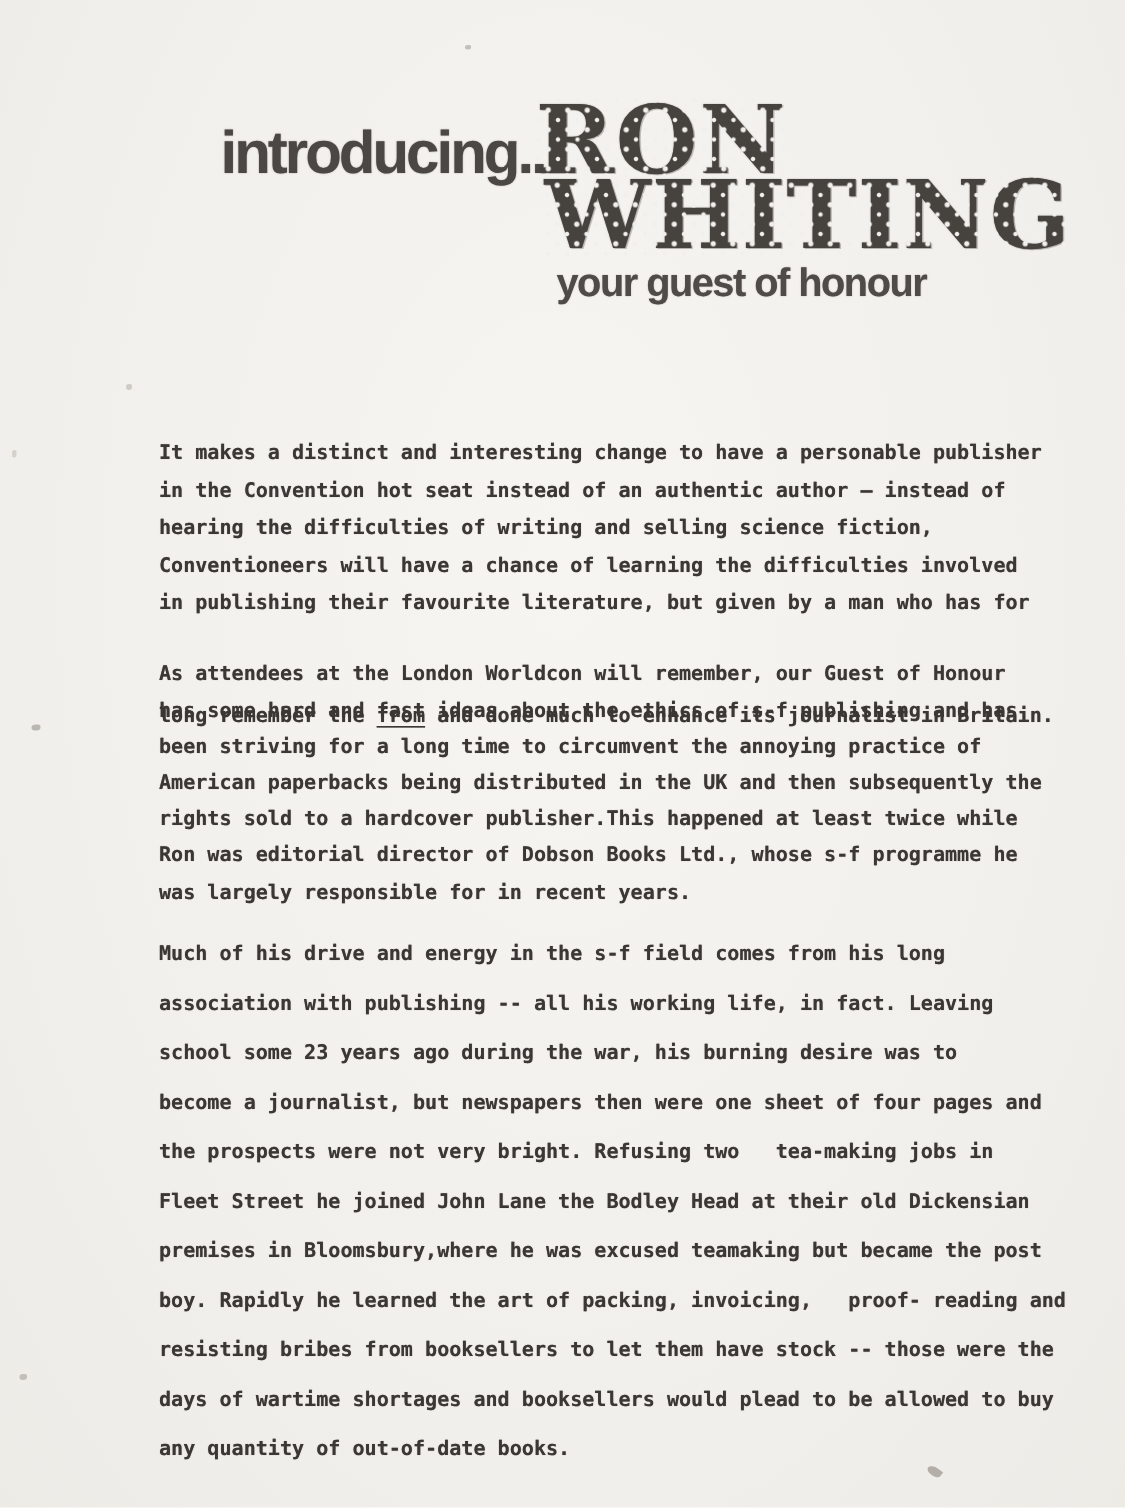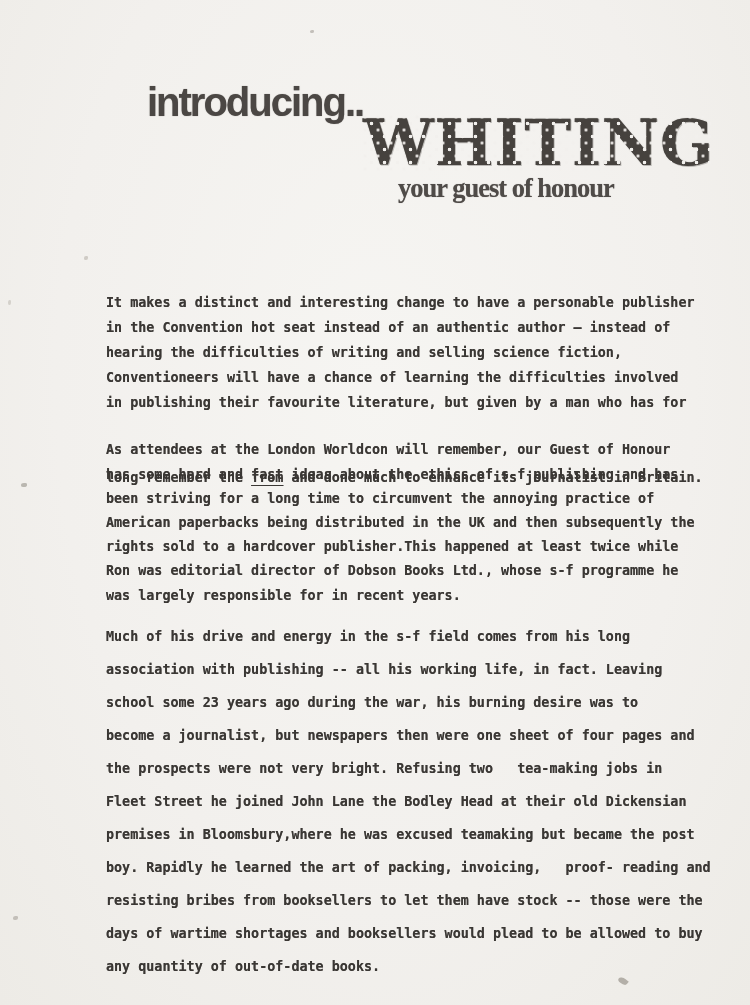--- a/index.html
+++ b/index.html
@@ -34,25 +34,24 @@
     background-image:
       radial-gradient(circle, #f2f0ed 1.4px, rgba(242,240,237,0) 2.1px),
       radial-gradient(circle, #f2f0ed 1.1px, rgba(242,240,237,0) 1.8px);
     background-size:13px 13px,13px 13px;
     background-position:2px 3px,8.5px 9.5px;
   }
   .title-ron{left:357px;top:62px;font-size:63px;letter-spacing:1px;}
   .title-whiting{left:363px;top:112px;font-size:63px;letter-spacing:0.5px;}
   .subtitle{
     position:absolute;left:371px;top:174px;
-    font-family:Liberation Serif, serif;
+    font-family:Liberation Sans, sans-serif;
     font-weight:bold;font-size:26.5px;line-height:1.1;
     letter-spacing:-1px;color:#4f4b48;
     text-shadow:0 0 0.8px rgba(79,75,72,0.6);
-    margin-left:27px;
   }
   
   .para{
     position:absolute;left:106px;width:615px;
     font-family:"DejaVu Sans Mono", monospace;
     font-weight:bold;font-size:13.4px;color:#3a3734;
     text-shadow:0 0 0.5px rgba(58,55,52,0.65);
     white-space:pre;
   }
   .p1{top:240px;line-height:25px;}
@@ -70,20 +69,21 @@
   .sp5{left:618px;top:978px;width:10px;height:6px;background:#9a948b;opacity:.7;
        border-radius:60% 0 50% 40%;transform:rotate(38deg);}
   .sp6{left:8px;top:300px;width:3px;height:5px;background:#aaa49b;opacity:.4;}
 </style>
 </head>
 <body>
 
 <div class="page">
 
   <div class="kicker">introducing..</div>
+  <div class="ornate title-ron">RON</div>
   <div class="ornate title-whiting">WHITING</div>
   <div class="subtitle">your guest of honour</div>
 
   <div class="para p1">
     <div class="lines">It makes a distinct and interesting change to have a personable publisher
 in the Convention hot seat instead of an authentic author — instead of
 hearing the difficulties of writing and selling science fiction,
 Conventioneers will have a chance of learning the difficulties involved
 in publishing their favourite literature, but given by a man who has for</div>
     <div class="line"><span>long remember the </span><span class="u">from</span><span> and done much to enhance its journalist in Britain.</span></div>

